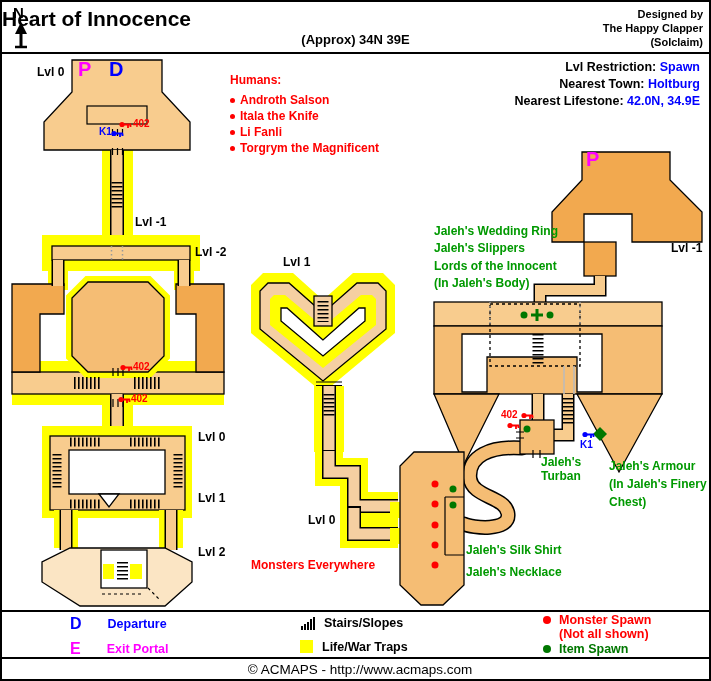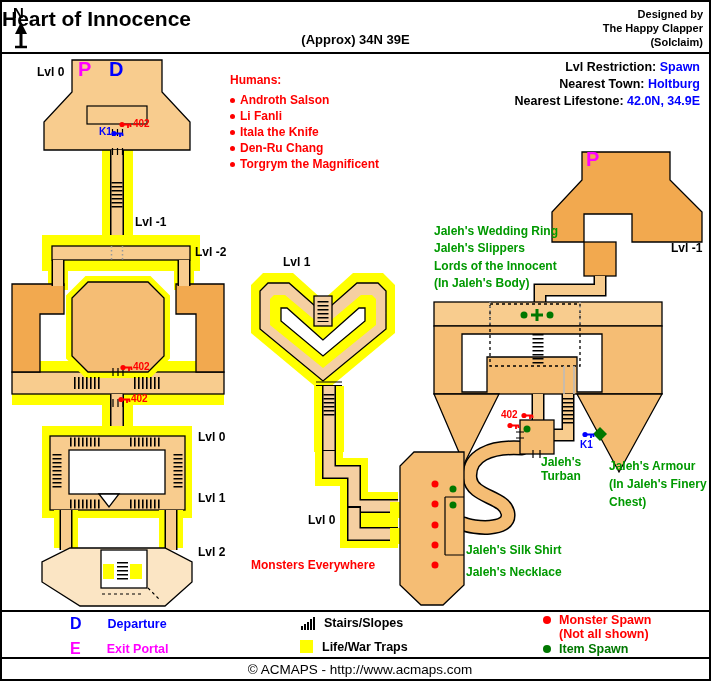--- a/index.html
+++ b/index.html
@@ -262,23 +262,22 @@
     <div><span>Lvl Restriction: </span><span class="val">Spawn</span></div>
     <div><span>Nearest Town: </span><span class="val">Holtburg</span></div>
     <div><span>Nearest Lifestone: </span><span class="val">42.0N, 34.9E</span></div>
   </div>
 
   <div class="abs humans">
     <div class="hd">Humans:</div>
     <div class="hcols">
       <div>
         <div class="hrow"><span class="dot"></span><span>Androth Salson</span></div>
+        <div class="hrow"><span class="dot"></span><span>Itala the Knife</span></div>
         <div class="hrow"><span class="dot"></span><span>Li Fanli</span></div>
-        <div class="hrow"><span class="dot"></span><span>Itala the Knife</span></div>
-        <div class="hrow"><span class="dot"></span><span>Den-Ru Chang</span></div>
         <div class="hrow"><span class="dot"></span><span>Torgrym the Magnificent</span></div>
       </div>
     </div>
   </div>
 
   <div class="abs lvl" style="top:63px;left:35px">Lvl 0</div>
   <div class="abs bigP" style="top:56px;left:76px">P</div>
   <div class="abs bigD" style="top:56px;left:107px">D</div>
   <div class="abs keylbl kblue" style="top:124px;left:97px">K1</div>
   <div class="abs keylbl kred" style="top:116px;left:131px">402</div>

